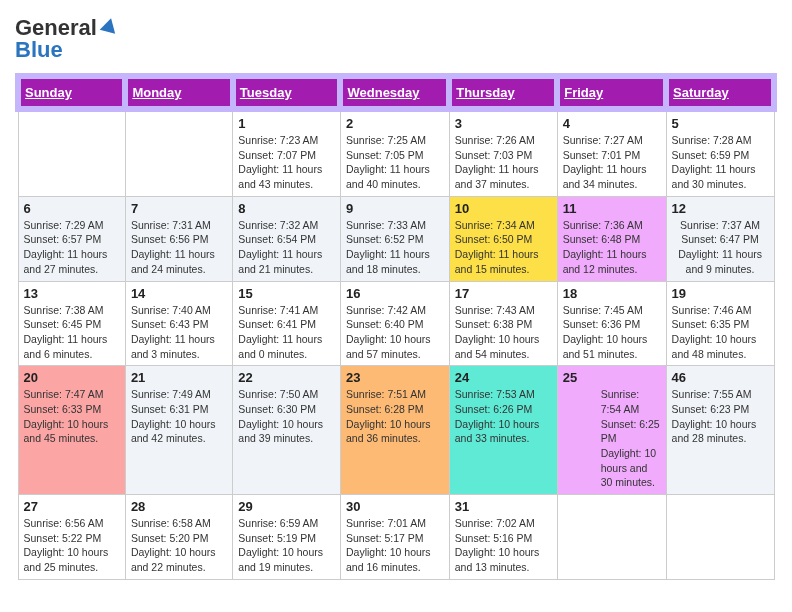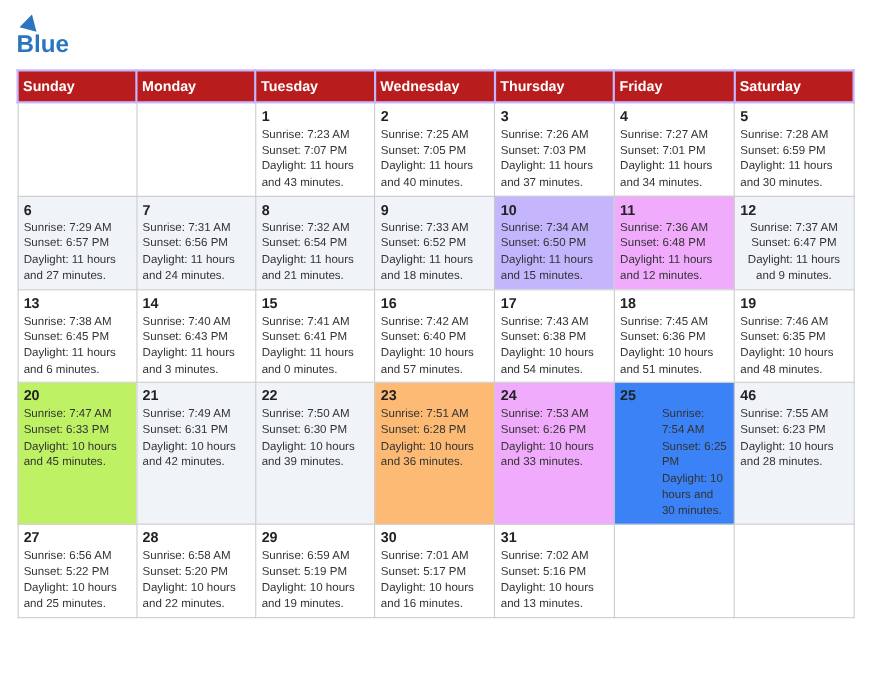--- a/index.html
+++ b/index.html
@@ -32,27 +32,28 @@
     .location {
       font-size: 16px;
       color: #555;
     }
     .calendar {
       width: 100%;
       border-collapse: collapse;
       font-size: 11px;
     }
     .calendar th {
-      background-color: #b91c1c;
+      background-color: #a21caf;
       color: #fff;
       padding: 6px 4px;
       text-align: left;
       font-size: 13px;
       font-weight: bold;
-      border: 2px solid #c4b5fd;
+      border: 6px solid #c4b5fd;
+      text-decoration: underline;
     }
     .calendar td {
       border: 1px solid #ccc;
       padding: 4px 5px;
       vertical-align: top;
       width: 110px;
       min-height: 80px;
       background: #fff;
     }
     .calendar tr:nth-child(even) td {
@@ -77,20 +78,21 @@
       display: flex;
       align-items: center;
     }
   </style>
 </head>
 <body>
 
 <div class="header">
   <div class="logo">
     <div class="logo-wrapper">
+      <span style="font-size:22px;font-weight:bold;color:#333;">General</span>
       <svg width="20" height="20" viewBox="0 0 20 20" style="margin-left:2px;margin-top:-4px;">
         <polygon points="10,2 18,16 2,16" fill="#2b74bf" transform="rotate(15,10,10)"></polygon>
       </svg>
     </div>
     <span style="font-size:22px;font-weight:bold;color:#2b74bf;margin-top:-4px;">Blue</span>
   </div>
   <div class="title-block">
     <div class="month-title"></div>
     <div class="location"></div>
   </div>
@@ -161,21 +163,21 @@
           <div class="cell-text" style="white-space: pre-line;">Sunrise: 7:32 AM
 Sunset: 6:54 PM
 Daylight: 11 hours and 21 minutes.</div>
         </td>
         <td style="background: rgb(240, 244, 248);">
           <span class="day-num">9</span>
           <div class="cell-text" style="white-space: pre-line;">Sunrise: 7:33 AM
 Sunset: 6:52 PM
 Daylight: 11 hours and 18 minutes.</div>
         </td>
-        <td style="background: #c4b5fd;">
+        <td style="background: #fde047;">
           <span class="day-num">10</span>
           <div class="cell-text" style="white-space: pre-line;">Sunrise: 7:34 AM
 Sunset: 6:50 PM
 Daylight: 11 hours and 15 minutes.</div>
         </td>
         <td style="background: #f0abfc;">
           <span class="day-num">11</span>
           <div class="cell-text" style="white-space: pre-line;">Sunrise: 7:36 AM
 Sunset: 6:48 PM
 Daylight: 11 hours and 12 minutes.</div>
@@ -225,21 +227,21 @@
 Daylight: 10 hours and 51 minutes.</div>
         </td>
         <td>
           <span class="day-num">19</span>
           <div class="cell-text" style="white-space: pre-line;">Sunrise: 7:46 AM
 Sunset: 6:35 PM
 Daylight: 10 hours and 48 minutes.</div>
         </td>
       </tr>
       <tr>
-        <td style="background: #bef264;">
+        <td style="background: #fca5a5;">
           <span class="day-num">20</span>
           <div class="cell-text" style="white-space: pre-line;">Sunrise: 7:47 AM
 Sunset: 6:33 PM
 Daylight: 10 hours and 45 minutes.</div>
         </td>
         <td style="background: rgb(240, 244, 248);">
           <span class="day-num">21</span>
           <div class="cell-text" style="white-space: pre-line;">Sunrise: 7:49 AM
 Sunset: 6:31 PM
 Daylight: 10 hours and 42 minutes.</div>
@@ -249,27 +251,27 @@
           <div class="cell-text" style="white-space: pre-line;">Sunrise: 7:50 AM
 Sunset: 6:30 PM
 Daylight: 10 hours and 39 minutes.</div>
         </td>
         <td style="background: #fdba74;">
           <span class="day-num">23</span>
           <div class="cell-text" style="white-space: pre-line;">Sunrise: 7:51 AM
 Sunset: 6:28 PM
 Daylight: 10 hours and 36 minutes.</div>
         </td>
-        <td style="background: #f0abfc;">
+        <td style="background: #5eead4;">
           <span class="day-num">24</span>
           <div class="cell-text" style="white-space: pre-line;">Sunrise: 7:53 AM
 Sunset: 6:26 PM
 Daylight: 10 hours and 33 minutes.</div>
         </td>
-        <td style="background: #3b82f6;">
+        <td style="background: #f0abfc;">
           <span class="day-num">25</span>
           <div class="cell-text" style="white-space: pre-line; margin-left: 38px;">Sunrise: 7:54 AM
 Sunset: 6:25 PM
 Daylight: 10 hours and 30 minutes.</div>
         </td>
         <td style="background: rgb(240, 244, 248);">
           <span class="day-num">46</span>
           <div class="cell-text" style="white-space: pre-line;">Sunrise: 7:55 AM
 Sunset: 6:23 PM
 Daylight: 10 hours and 28 minutes.</div>

